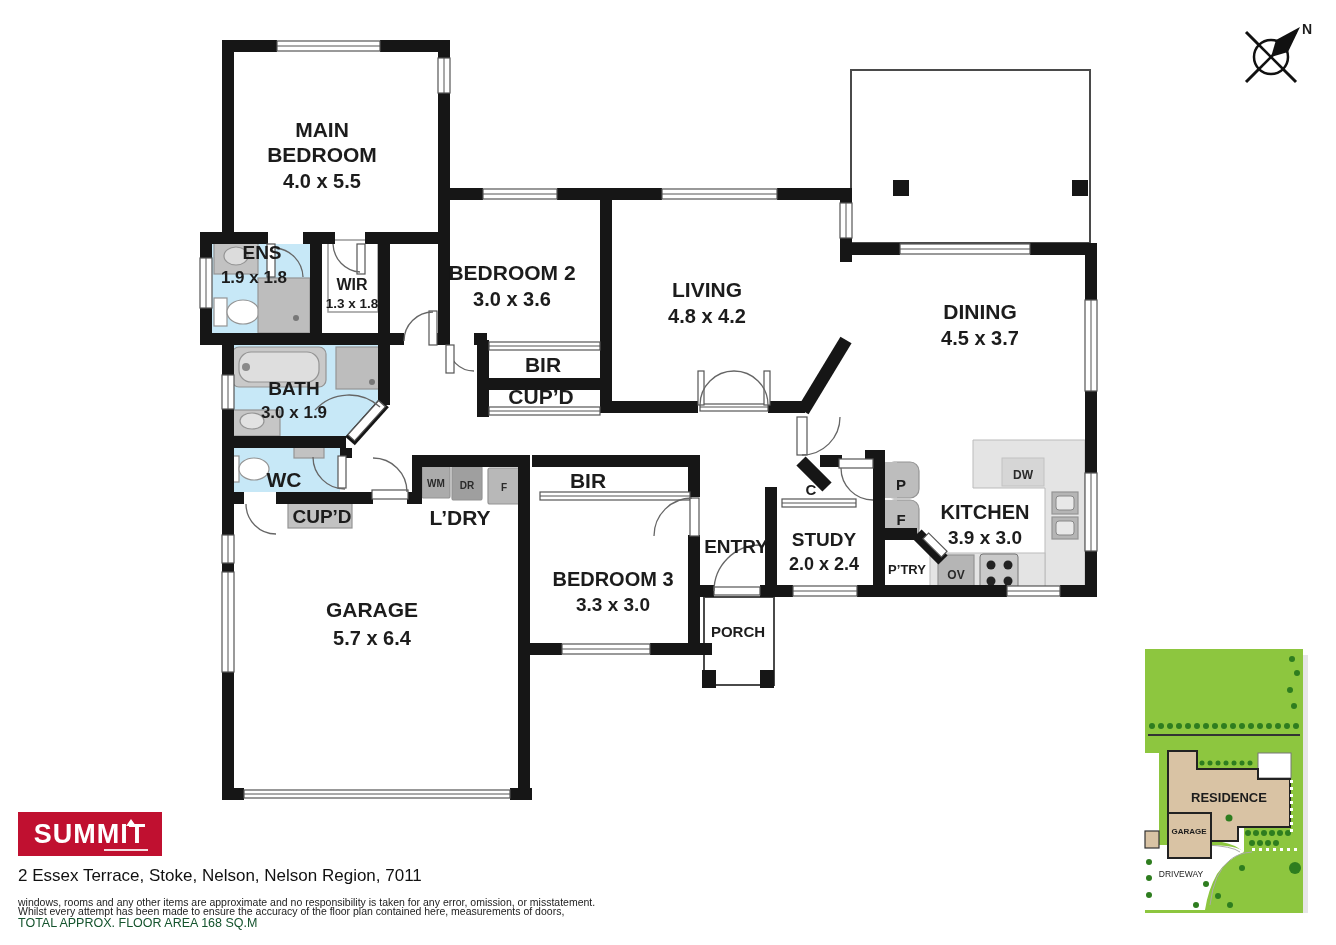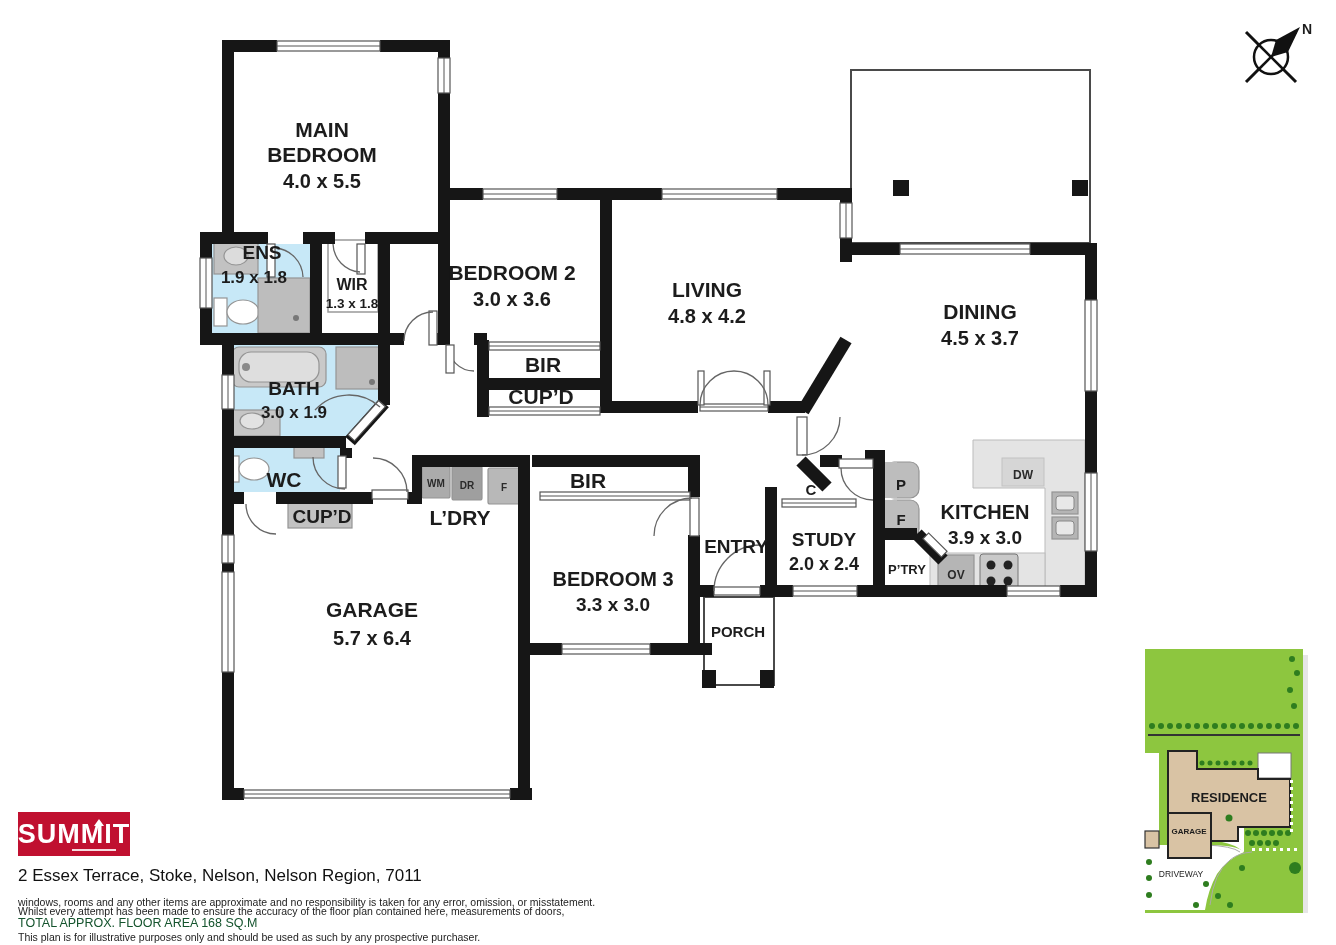--- a/index.html
+++ b/index.html
@@ -10,21 +10,21 @@
   .sm {font-family:"Liberation Sans",sans-serif;font-weight:600;fill:#2a2a2a;}
   .wall{fill:#161616;}
   .wline{stroke:#161616;stroke-width:13;}
   .win rect{fill:#ffffff;stroke:#555;stroke-width:1.2;}
   .win line{stroke:#555;stroke-width:1;}
   .door path{fill:none;stroke:#666;stroke-width:1.3;}
   .leaf{fill:#fff;stroke:#555;stroke-width:1.2;}
   .fixt{stroke:#949494;stroke-width:1.2;}
   .thinwall{fill:none;stroke:#4a4a4a;stroke-width:2;}
   
-  .logo{position:absolute;left:18px;top:812px;width:112px;height:44px;background:#c01030;
+  .logo{position:absolute;left:18px;top:812px;width:144px;height:44px;background:#c01030;
         color:#fff;display:flex;align-items:center;justify-content:center;
         font-weight:bold;font-size:27px;letter-spacing:1px;}
   .logo .peak{position:absolute;right:26px;top:7px;width:0;height:0;
         border-left:5px solid transparent;border-right:5px solid transparent;
         border-bottom:7px solid #fff;}
   .logo .tagline{position:absolute;right:14px;bottom:5px;width:44px;height:2px;background:#fff;opacity:.85;}
   .addr{position:absolute;left:18px;top:866px;font-size:17px;color:#111;font-weight:400;}
   .area{position:absolute;left:18px;top:888px;font-size:12.5px;color:#14532d;font-weight:400;margin-top:28px;}
   .disc{position:absolute;left:18px;font-size:10.5px;color:#222;font-weight:400;text-align:center;}
   .d1{top:905px;} .d2{top:896px;} .d3{top:931px;}
@@ -454,14 +454,13 @@
 
   <div class="logo">
     <span>SUMMIT</span>
     <span class="peak"></span>
     <span class="tagline"></span>
   </div>
   <div class="addr">2 Essex Terrace, Stoke, Nelson, Nelson Region, 7011</div>
   <div class="area">TOTAL APPROX. FLOOR AREA 168 SQ.M</div>
   <div class="disc d1">Whilst every attempt has been made to ensure the accuracy of the floor plan contained here, measurements of doors,</div>
   <div class="disc d2">windows, rooms and any other items are approximate and no responsibility is taken for any error, omission, or misstatement.</div>
-  <div class="disc d3">This plan is for illustrative purposes only and should be used as such by any prospective purchaser.</div>
 </div>
 
 </body></html>

